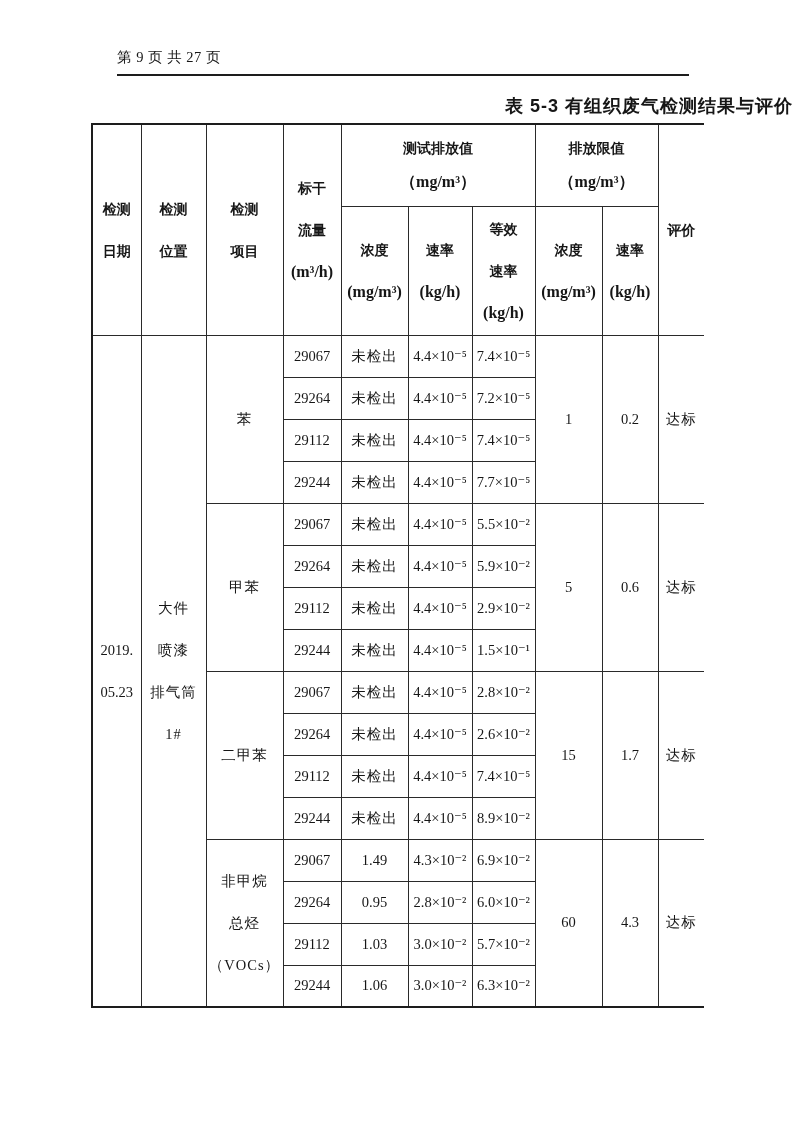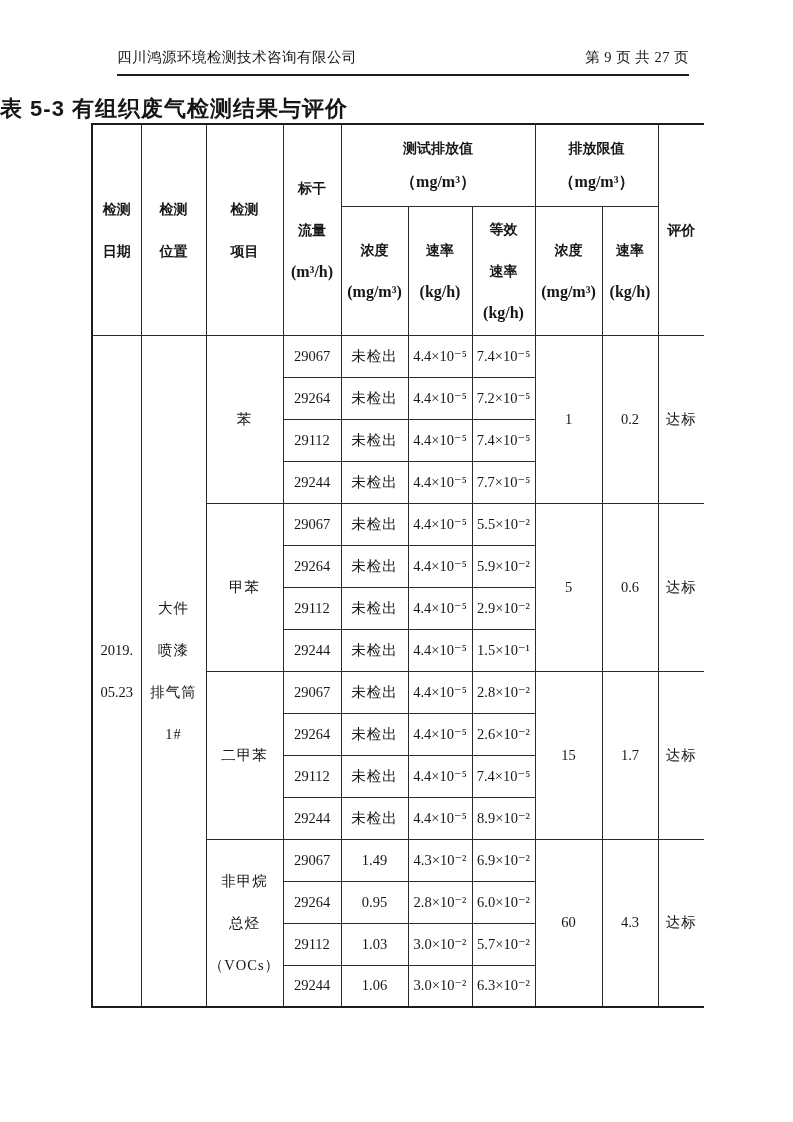--- a/index.html
+++ b/index.html
@@ -12,21 +12,21 @@
   .doc-header {
     position:absolute; left:117px; top:48px; width:572px;
     display:flex; justify-content:space-between; align-items:baseline;
     font-size:14.5px; letter-spacing:0.5px;
     border-bottom:2px solid #1d1d1d; padding-bottom:7px;
     white-space:nowrap;
   }
   
   .doc-title {
     position:absolute; top:94px; left:0; width:100%;
-    text-align:left; font-weight:bold; font-size:22px;
+    text-align:right; font-weight:bold; font-size:18px;
     font-family:"Liberation Sans","DejaVu Sans",sans-serif;
     letter-spacing:1px;
   }
   
   table.report {
     position:absolute; left:91px; top:123px;
     border-collapse:collapse; table-layout:fixed;
     border-top:2.4px solid #1d1d1d;
     border-left:2px solid #1d1d1d;
     border-bottom:2.4px solid #1d1d1d;
@@ -54,21 +54,20 @@
   tr.body-row { height:42px; }
   tr.head-1 { height:82px; }
   tr.head-2 { height:129px; }
 </style>
 </head>
 <body>
 
 <div class="page">
 
   <div class="doc-header">
-    <span>四川鸿源环境检测技术咨询有限公司</span>
     <span>第 9 页 共 27 页</span>
   </div>
 
   <div class="doc-title">表 5-3 有组织废气检测结果与评价</div>
 
   <table class="report">
     <colgroup>
       <col style="width:49px">
         <col style="width:65px">
         <col style="width:77px">

